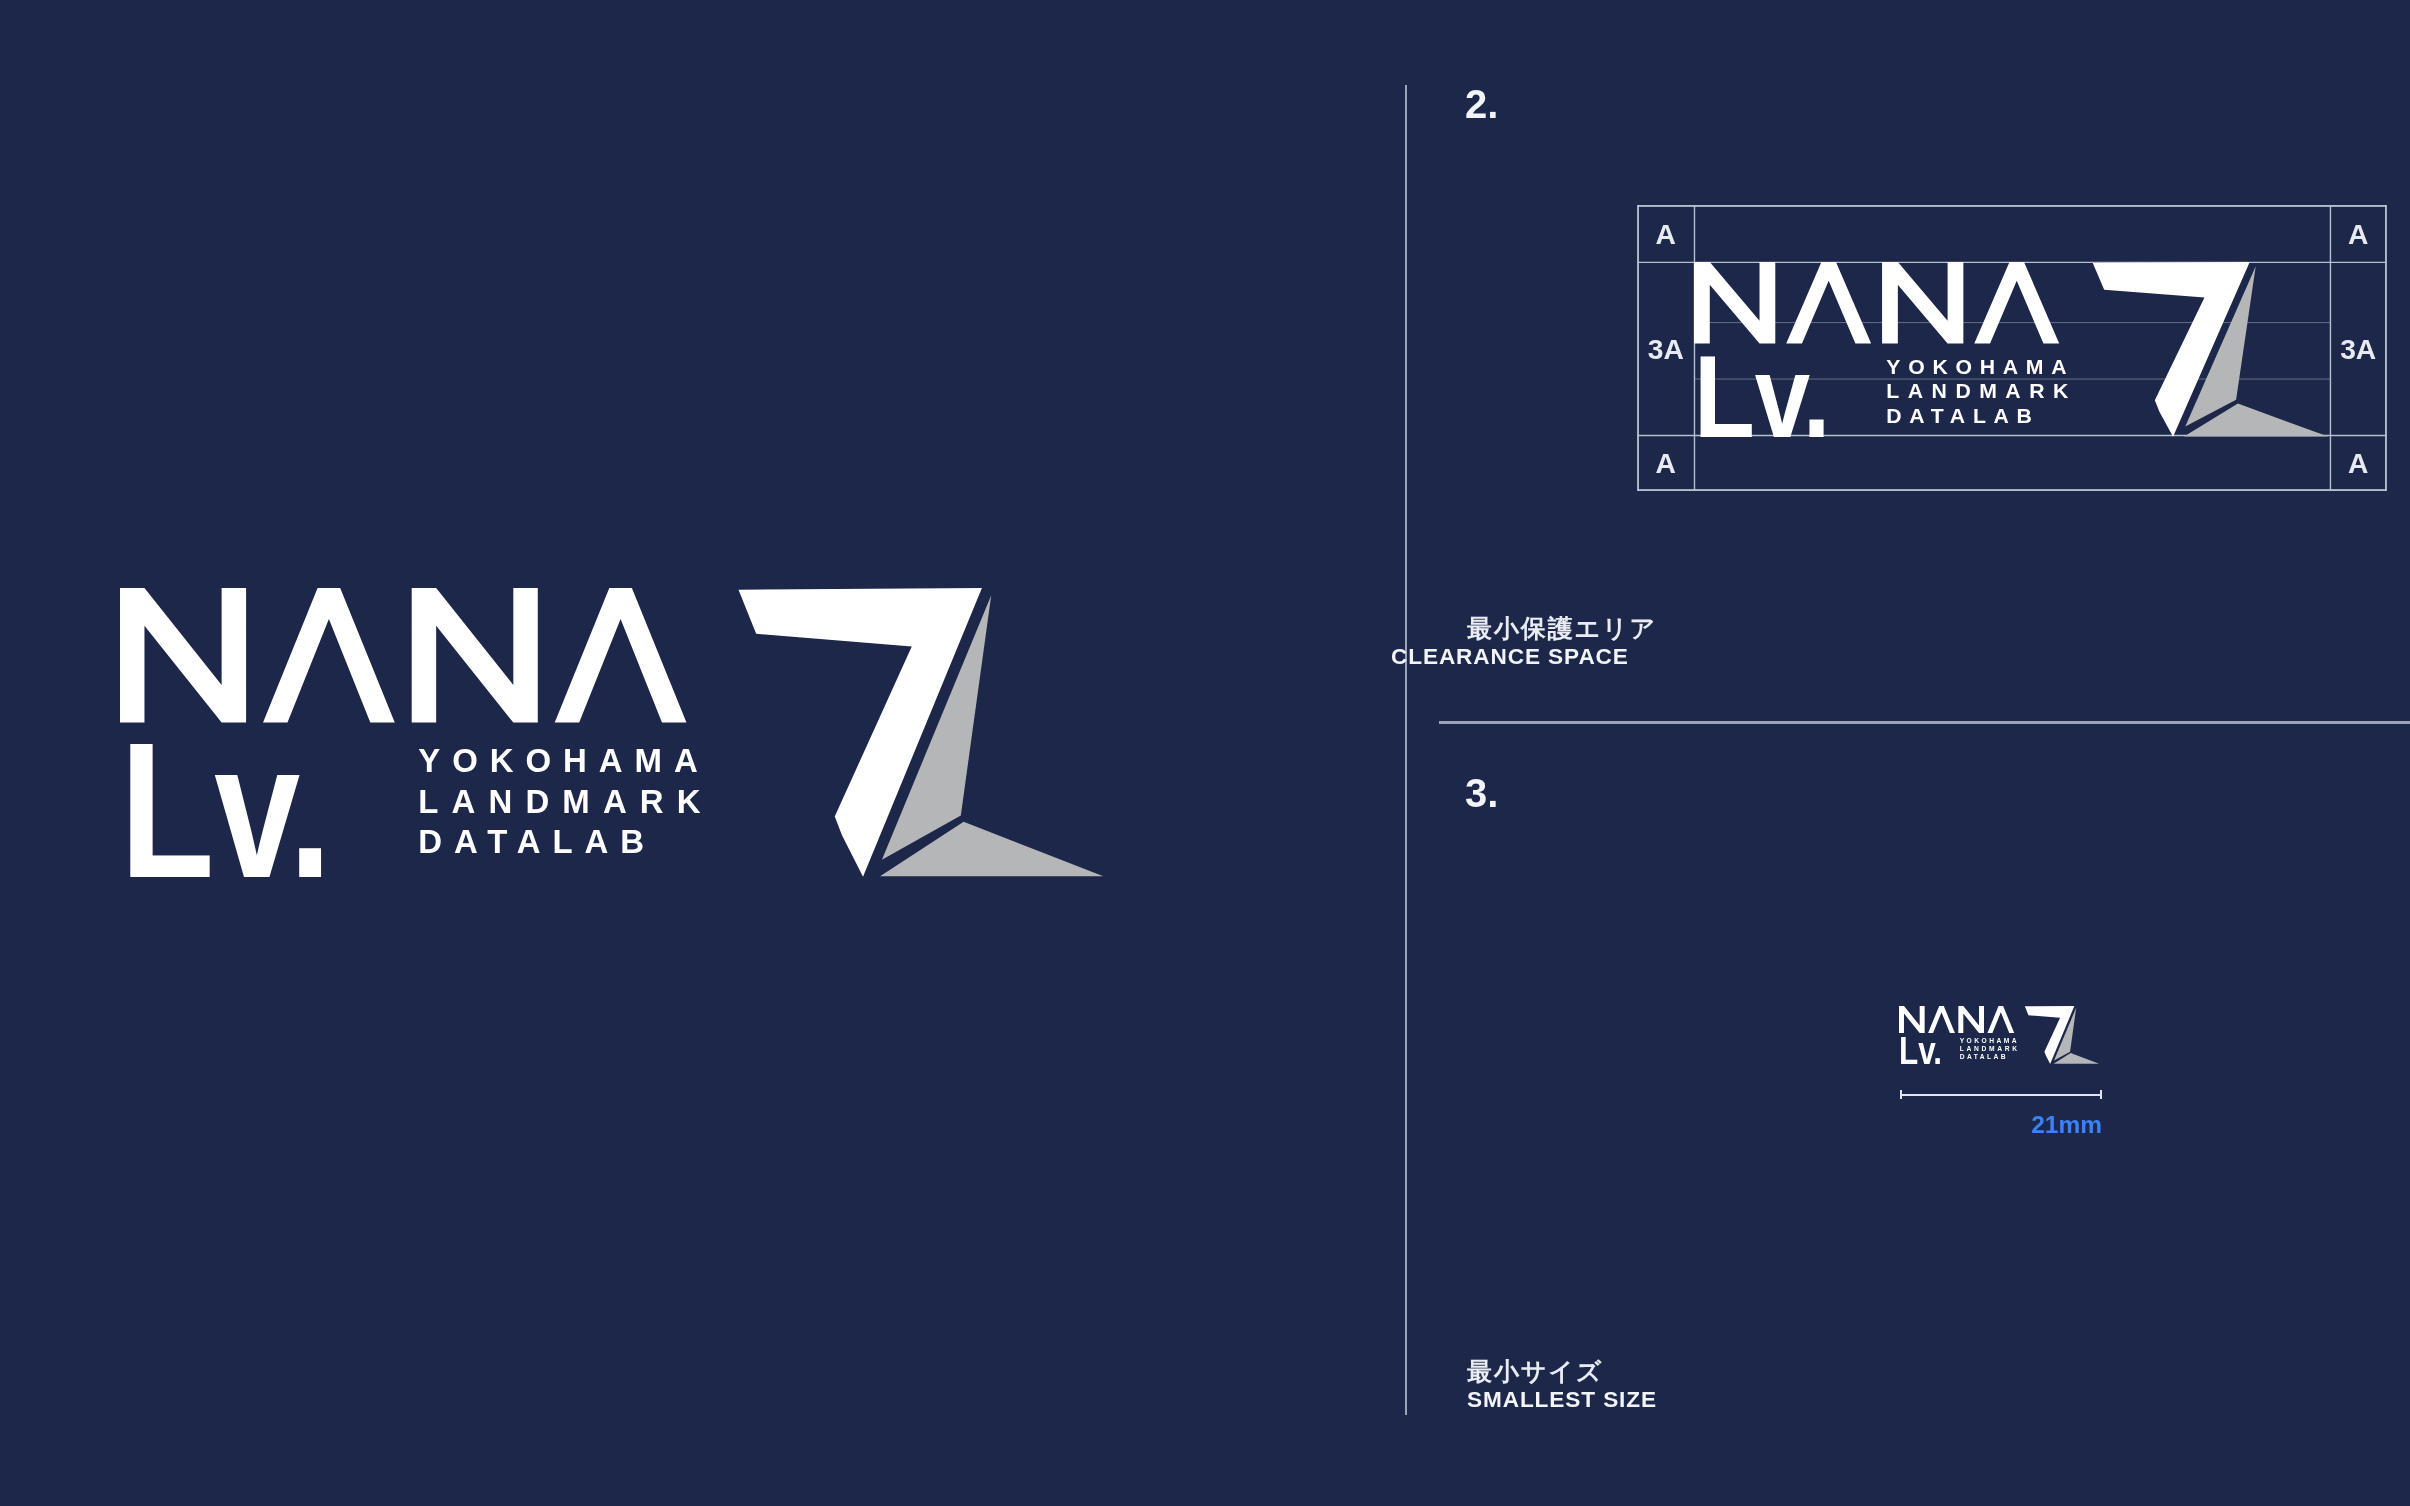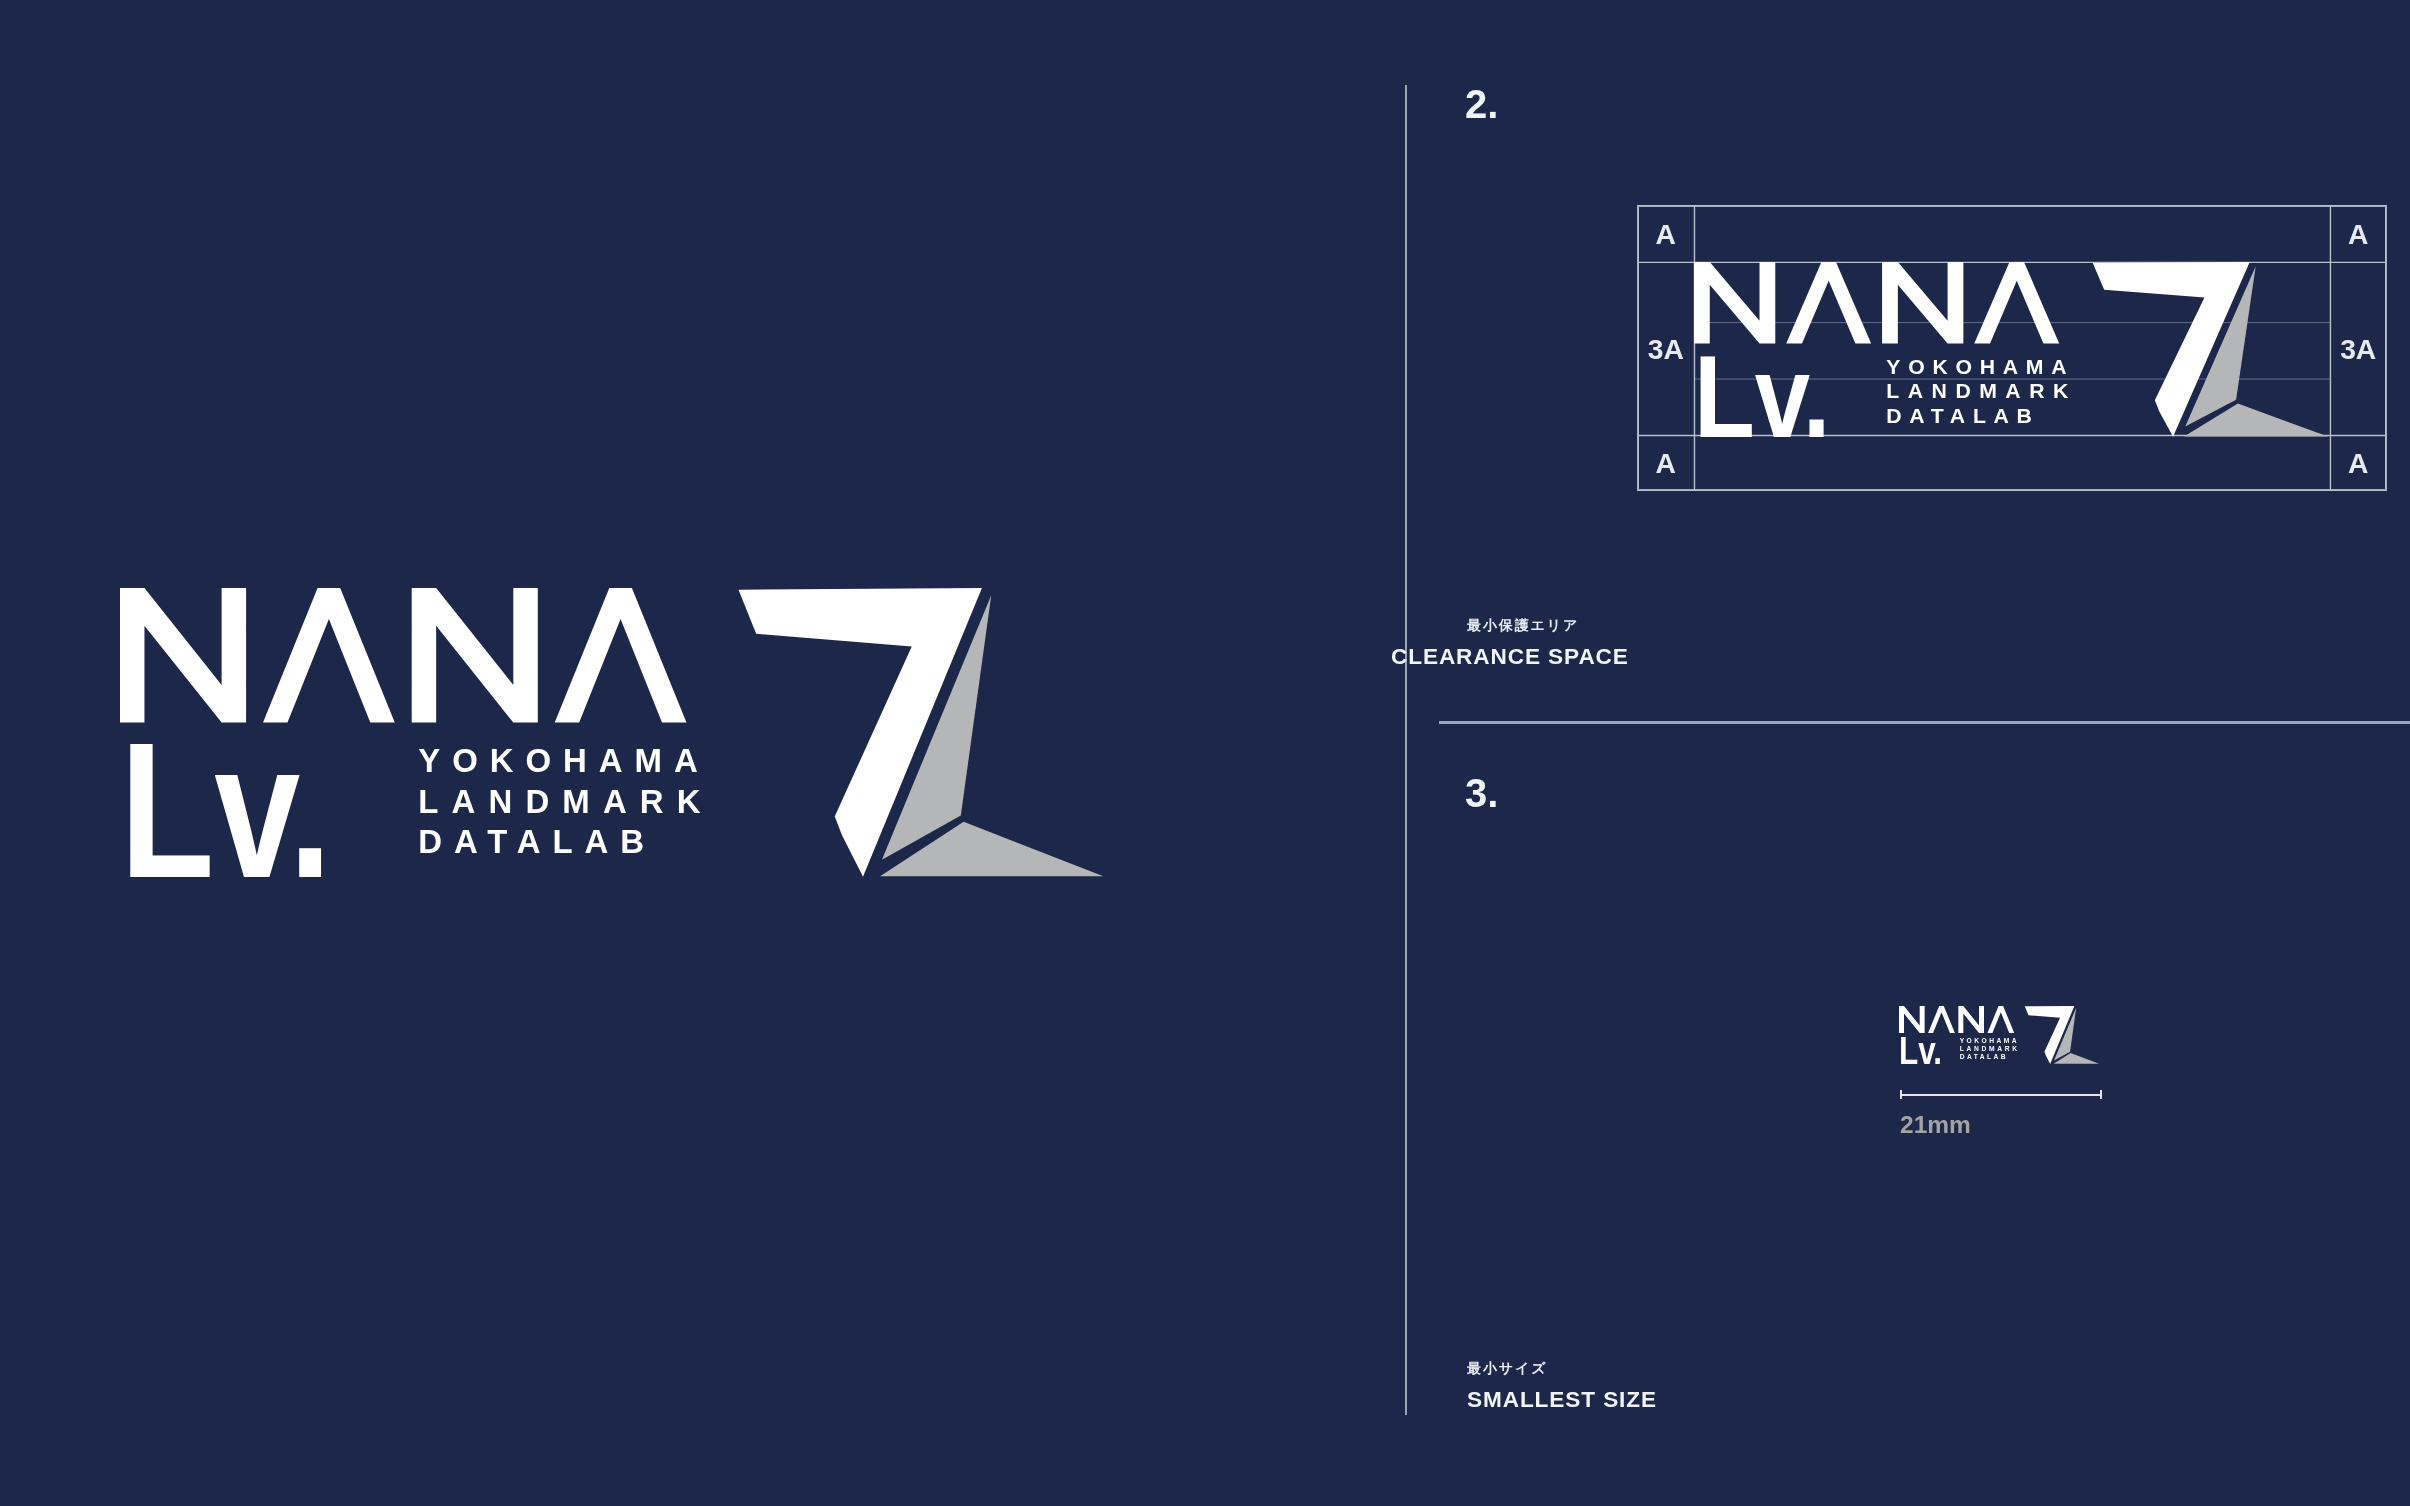--- a/index.html
+++ b/index.html
@@ -20,41 +20,41 @@
   .tag-text{font-family:"Liberation Sans",sans-serif;font-weight:bold;font-size:35px;fill:#ffffff;}
 
   
   .v-divider{left:1405px;top:85px;width:1.9px;height:1330px;background:#9aa4b6;}
   .h-divider{left:1439px;top:721px;width:972px;height:2.8px;background:#9aa4b6;}
 
   
   .sec-num{font-size:40px;font-weight:bold;line-height:1;color:#f2f5f8;}
   .sec2-num{left:1465px;top:84px;}
   .sec3-num{left:1465px;top:773px;}
-  .label-ja{font-size:14px;font-weight:bold;letter-spacing:1.9px;line-height:1;color:#e9edf3;}
+  .label-ja{font-size:25px;font-weight:bold;letter-spacing:1.9px;line-height:1;color:#e9edf3;font-family:Liberation Mono, monospace;}
   .label-en{font-size:22.6px;font-weight:bold;letter-spacing:0.9px;line-height:1;color:#f2f5f8;}
   .ja-clearance{left:1467px;top:618px;}
   .en-clearance{left:1391px;top:646px;}
   .ja-smallest{left:1467px;top:1361px;}
   .en-smallest{left:1467px;top:1389px;}
 
   
   .clearance-grid{left:1637px;top:205px;}
   .grid-stroke{stroke:#b6bfcc;fill:none;}
   .grid-label{font-family:"Liberation Sans",sans-serif;font-weight:bold;font-size:30px;
               fill:#e7ebf1;text-anchor:middle;}
 
   
   .measure{left:1900px;top:1090px;width:202px;height:9.4px;}
   .measure .tick{position:absolute;top:0;width:1.9px;height:9.4px;background:#e2e6ec;}
   .measure .tick-l{left:0;}
   .measure .tick-r{right:0;}
   .measure .bar{position:absolute;left:0;right:0;top:3.8px;height:1.9px;background:#e2e6ec;}
-  .measure-label{left:1900px;top:1113px;width:202px;text-align:left;
-                 font-size:24.5px;font-weight:bold;color:#a3a3a3;line-height:1;}
+  .measure-label{left:1900px;top:1113px;width:202px;text-align:right;
+                 font-size:24.5px;font-weight:bold;color:#3b82f6;line-height:1;}
 </style>
 </head>
 <body>
 
 <div class="stage">
 
   <div class="abs lockup-slot lockup-main">
   <svg viewBox="0 0 1050 307" preserveAspectRatio="none" width="100%" height="100%">
     <g class="letter-group" aria-label="NANA">
       <polygon class="letter" points="0,0 26,0 108,103 108,0 134,0 134,143 108,143 26,40 26,143 0,143"></polygon>

